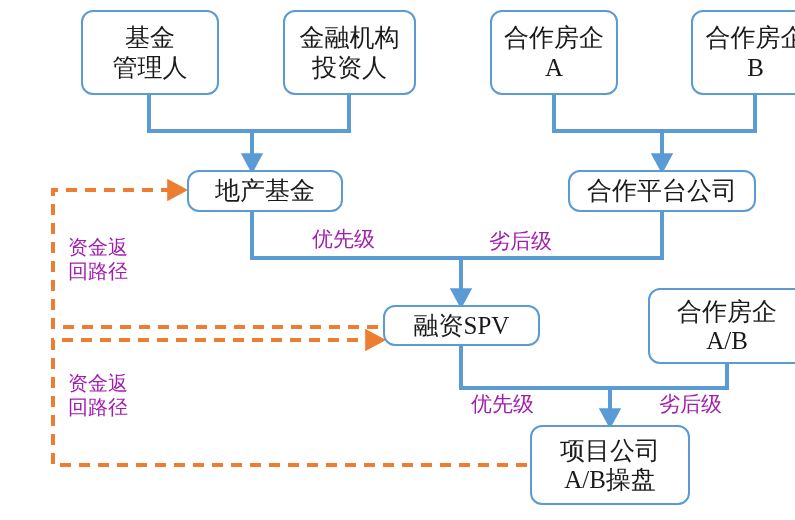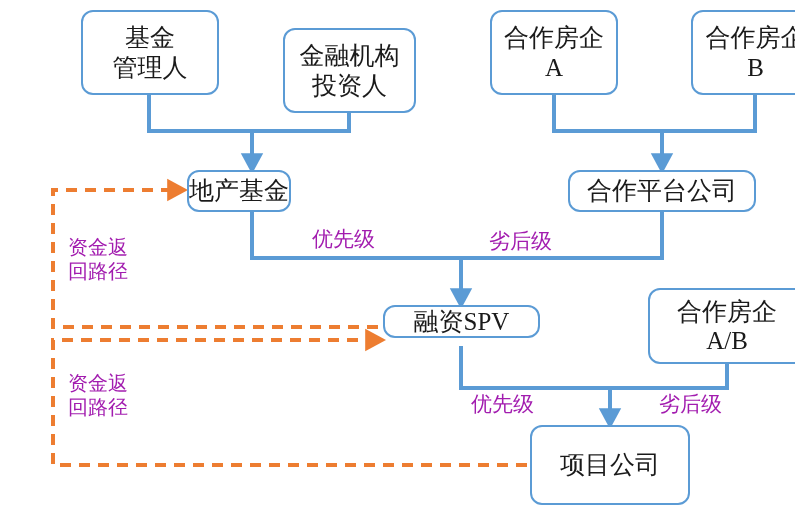--- a/index.html
+++ b/index.html
@@ -94,54 +94,55 @@
 
       <path d="M487,465 L13,465 L13,340 L338,340" marker-end="url(#arrow-orange)"></path>
     </g>
   </svg>
 
   <div class="node big" style="left:41px; top:10px; width:138px; height:85px;">
     <span class="line">基金</span>
     <span class="line">管理人</span>
   </div>
 
-  <div class="node big" style="left:243px; top:28px; width:133px; height:85px;">
+  <div class="node big" style="left:243px; top:10px; width:133px; height:85px;">
     <span class="line">金融机构</span>
     <span class="line">投资人</span>
   </div>
 
   <div class="node big" style="left:450px; top:10px; width:128px; height:85px;">
     <span class="line">合作房企</span>
     <span class="line">A</span>
   </div>
 
   <div class="node big" style="left:651px; top:10px; width:129px; height:85px;">
     <span class="line">合作房企</span>
     <span class="line">B</span>
   </div>
 
-  <div class="node big" style="left:147px; top:170px; width:104px; height:42px;">
+  <div class="node big" style="left:147px; top:170px; width:156px; height:42px;">
     <span class="line">地产基金</span>
   </div>
 
   <div class="node big" style="left:528px; top:170px; width:188px; height:42px;font-family:Liberation Serif, serif;">
     <span class="line">合作平台公司</span>
   </div>
 
-  <div class="node big" style="left:343px; top:305px; width:157px; height:33px;">
+  <div class="node big" style="left:343px; top:305px; width:157px; height:41px;">
     <span class="line">融资SPV</span>
   </div>
 
   <div class="node big" style="left:608px; top:288px; width:158px; height:76px;">
     <span class="line">合作房企</span>
     <span class="line">A/B</span>
   </div>
 
   <div class="node big" style="left:490px; top:425px; width:160px; height:80px;">
     <span class="line">项目公司</span>
+    <span class="line">A/B操盘</span>
   </div>
 
   <div class="edge-label" style="left:272px; top:227px;">优先级</div>
 
   <div class="edge-label" style="left:449px; top:229px;">劣后级</div>
 
   <div class="edge-label" style="left:431px; top:392px;">优先级</div>
 
   <div class="edge-label" style="left:619px; top:392px;">劣后级</div>
 

